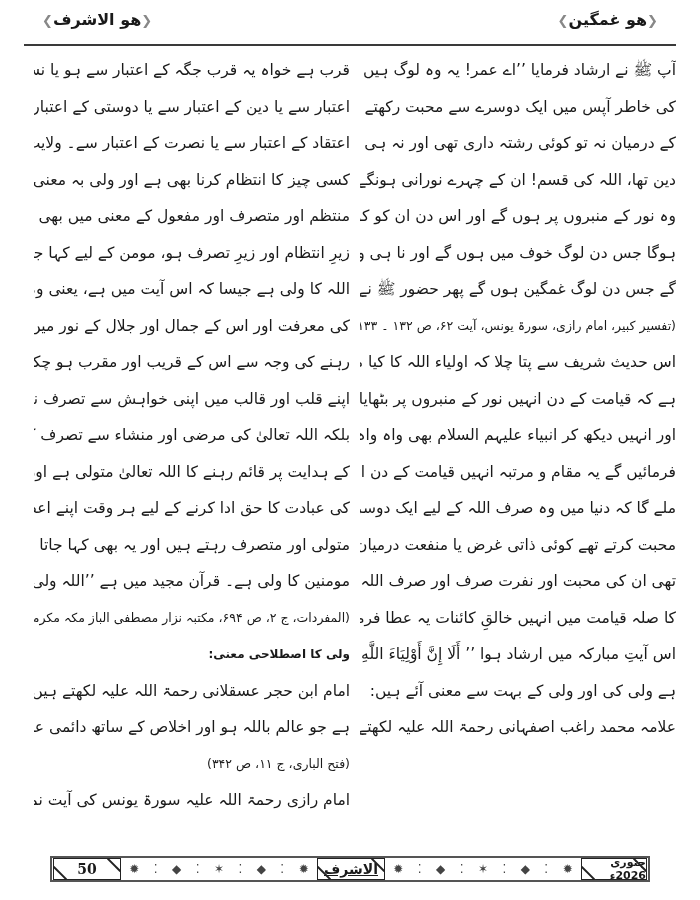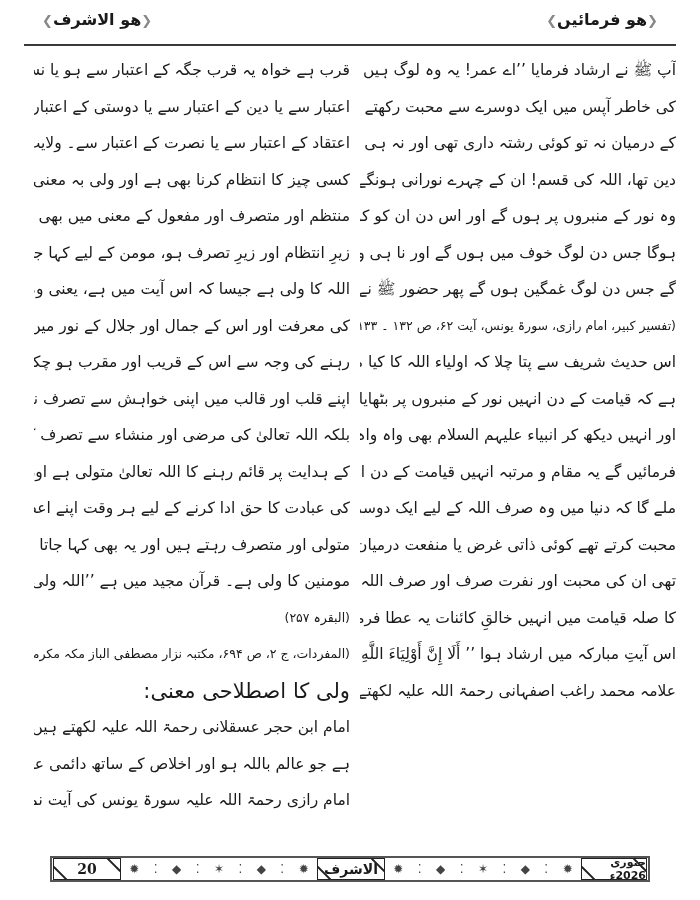--- a/index.html
+++ b/index.html
@@ -9,42 +9,42 @@
   .hdr .orn { color:#888; font-weight:normal; font-size:13px; }
   .hdr-left { left:42px;text-align:right; }
   .hdr-right { right:42px; }
   .rule { position:absolute; top:44px; left:24px; right:24px; height:2px; background:#3a3a3a; }
   .col { position:absolute; top:52px; width:316px; direction:rtl; text-align:justify; }
   .col-right { right:24px; }
   .col-left { left:34px; }
   .line { height:36.5px; line-height:36.5px; font-size:15.5px; white-space:nowrap; overflow:hidden; text-align:right; }
   .line.justify { text-align:justify; text-align-last:justify; }
   .cite { font-size:12.5px; }
-  .heading { font-weight:normal; font-size:21px; }
+  .heading { font-weight:bold; font-size:12px; }
   .footer { position:absolute; left:50px; top:856px; width:600px; height:26px;
             border:2px solid #555; box-sizing:border-box; display:flex; align-items:center; background:#fff; }
   .fbox { position:relative; height:22px; border:1.5px solid #222; box-sizing:border-box; display:flex;
           align-items:center; justify-content:center; font-family:"DejaVu Serif", serif; font-weight:bold; font-size:14px; background:#fff; margin:0 1px; overflow:hidden; }
   .fbox .diag1, .fbox .diag2 { position:absolute; width:18px; height:2px; background:#222; }
   .fbox .diag1 { left:-3px; bottom:5px; transform:rotate(45deg); }
   .fbox .diag2 { right:-3px; top:5px; transform:rotate(45deg); }
   .page-box { width:68px; }
-  .title-box { width:68px; direction:rtl; font-family:"DejaVu Sans", sans-serif; }
+  .title-box { width:68px; direction:rtl; font-family:"DejaVu Sans", sans-serif;text-decoration:underline; }
   .date-box { width:66px; direction:rtl; font-size:11px; font-family:"DejaVu Sans", sans-serif; }
   .orn-strip { flex:1; display:flex; align-items:center; justify-content:space-around; color:#444; font-size:12px; }
   .orn-strip span { display:inline-block; }
 </style>
 </head>
 <body>
 
 <div class="hdr hdr-left">
   <span class="orn">❮</span><span>هو الاشرف</span><span class="orn">❯</span>
 </div>
 <div class="hdr hdr-right">
-  <span class="orn">❮</span><span>هو فرمائیں</span><span class="orn">❯</span>
+  <span class="orn">❮</span><span>هو غمگین</span><span class="orn">❯</span>
 </div>
 <div class="rule"></div>
 
 <div class="col col-right" id="col-right">
     <div class="line justify">آپ ﷺ نے ارشاد فرمایا ’’اے عمر! یہ وہ لوگ ہیں جو اللہ</div>
     <div class="line justify">کی خاطر آپس میں ایک دوسرے سے محبت رکھتے تھے ان</div>
     <div class="line justify">کے درمیان نہ تو کوئی رشتہ داری تھی اور نہ ہی ان کا کوئی مالی لین</div>
     <div class="line justify">دین تھا، اللہ کی قسم! ان کے چہرے نورانی ہونگے اور بے شک</div>
     <div class="line justify">وہ نور کے منبروں پر ہوں گے اور اس دن ان کو کوئی خوف نہ</div>
     <div class="line justify">ہوگا جس دن لوگ خوف میں ہوں گے اور نا ہی وہ غمگین ہوں</div>
@@ -52,51 +52,52 @@
     <div class="line cite">(تفسیر کبیر، امام رازی، سورۃ یونس، آیت ۶۲، ص ۱۳۲ ۔ ۱۳۳، دار الفکر)</div>
     <div class="line justify">اس حدیث شریف سے پتا چلا کہ اولیاء اللہ کا کیا مقام و مرتبہ</div>
     <div class="line justify">ہے کہ قیامت کے دن انہیں نور کے منبروں پر بٹھایا جائے گا</div>
     <div class="line justify">اور انہیں دیکھ کر انبیاء علیہم السلام بھی واہ واہ کے کلمات ارشاد</div>
     <div class="line justify">فرمائیں گے یہ مقام و مرتبہ انہیں قیامت کے دن اس وجہ سے</div>
     <div class="line justify">ملے گا کہ دنیا میں وہ صرف اللہ کے لیے ایک دوسرے سے</div>
     <div class="line justify">محبت کرتے تھے کوئی ذاتی غرض یا منفعت درمیان میں نہیں</div>
     <div class="line justify">تھی ان کی محبت اور نفرت صرف اور صرف اللہ کے لیے تھی اسی</div>
     <div class="line justify">کا صلہ قیامت میں انہیں خالقِ کائنات یہ عطا فرمائے گا کہ وہ</div>
     <div class="line justify">اس آیتِ مبارکہ میں ارشاد ہوا ’’ أَلَا إِنَّ أَوْلِيَاءَ اللَّهِ ‘‘ اولیاء جمع</div>
+    <div class="line">ہے ولی کی اور ولی کے بہت سے معنی آئے ہیں:</div>
     <div class="line justify">علامہ محمد راغب اصفہانی رحمۃ اللہ علیہ لکھتے ہیں ’’ولایت کا معنی</div>
   </div>
 <div class="col col-left" id="col-left">
     <div class="line justify">قرب ہے خواہ یہ قرب جگہ کے اعتبار سے ہو یا نسبت کے</div>
     <div class="line justify">اعتبار سے یا دین کے اعتبار سے یا دوستی کے اعتبار سے یا</div>
     <div class="line justify">اعتقاد کے اعتبار سے یا نصرت کے اعتبار سے۔ ولایت کا معنی</div>
     <div class="line justify">کسی چیز کا انتظام کرنا بھی ہے اور ولی بہ معنی فاعل بھی ہے یعنی</div>
     <div class="line justify">منتظم اور متصرف اور مفعول کے معنی میں بھی ہے یعنی جو کسی کے</div>
     <div class="line justify">زیرِ انتظام اور زیرِ تصرف ہو، مومن کے لیے کہا جاتا ہے کہ وہ</div>
     <div class="line justify">اللہ کا ولی ہے جیسا کہ اس آیت میں ہے، یعنی وہ اللہ کی ذات</div>
     <div class="line justify">کی معرفت اور اس کے جمال اور جلال کے نور میں مستغرق</div>
     <div class="line justify">رہنے کی وجہ سے اس کے قریب اور مقرب ہو چکے ہیں اور وہ</div>
     <div class="line justify">اپنے قلب اور قالب میں اپنی خواہش سے تصرف نہیں کرتے</div>
     <div class="line justify">بلکہ اللہ تعالیٰ کی مرضی اور منشاء سے تصرف کرتے ہیں یا ان</div>
     <div class="line justify">کے ہدایت پر قائم رہنے کا اللہ تعالیٰ متولی ہے اور یا وہ اللہ تعالیٰ</div>
     <div class="line justify">کی عبادت کا حق ادا کرنے کے لیے ہر وقت اپنے اعضاء میں</div>
     <div class="line justify">متولی اور متصرف رہتے ہیں اور یہ بھی کہا جاتا ہے کہ اللہ تعالیٰ</div>
     <div class="line">مومنین کا ولی ہے۔ قرآن مجید میں ہے ’’اللہ ولی الذین امنوا‘‘</div>
-    <div class="line cite">(البقرہ ۲۵۷)</div>
     <div class="line cite">(المفردات، ج ۲، ص ۶۹۴، مکتبہ نزار مصطفی الباز مکہ مکرمہ)</div>
     <div class="line heading">ولی کا اصطلاحی معنی:</div>
     <div class="line justify">امام ابن حجر عسقلانی رحمۃ اللہ علیہ لکھتے ہیں ’’ولی سے مراد وہ شخص</div>
     <div class="line">ہے جو عالم باللہ ہو اور اخلاص کے ساتھ دائمی عبادات کرتا ہو۔</div>
+    <div class="line cite">(فتح الباری، ج ۱۱، ص ۳۴۲)</div>
     <div class="line justify">امام رازی رحمۃ اللہ علیہ سورۃ یونس کی آیت نمبر ۶۲ کے تحت</div>
   </div>
 
 <div class="footer">
   <div class="fbox page-box">
     <span class="diag1"></span>
       <span class="diag2"></span>
-    <span>20</span>
+    <span>50</span>
   </div>
   <div class="orn-strip" id="orn-a">
       <span>✹</span>
       <span>⁚</span>
       <span>◆</span>
       <span>⁚</span>
       <span>✶</span>
       <span>⁚</span>
       <span>◆</span>
       <span>⁚</span>

